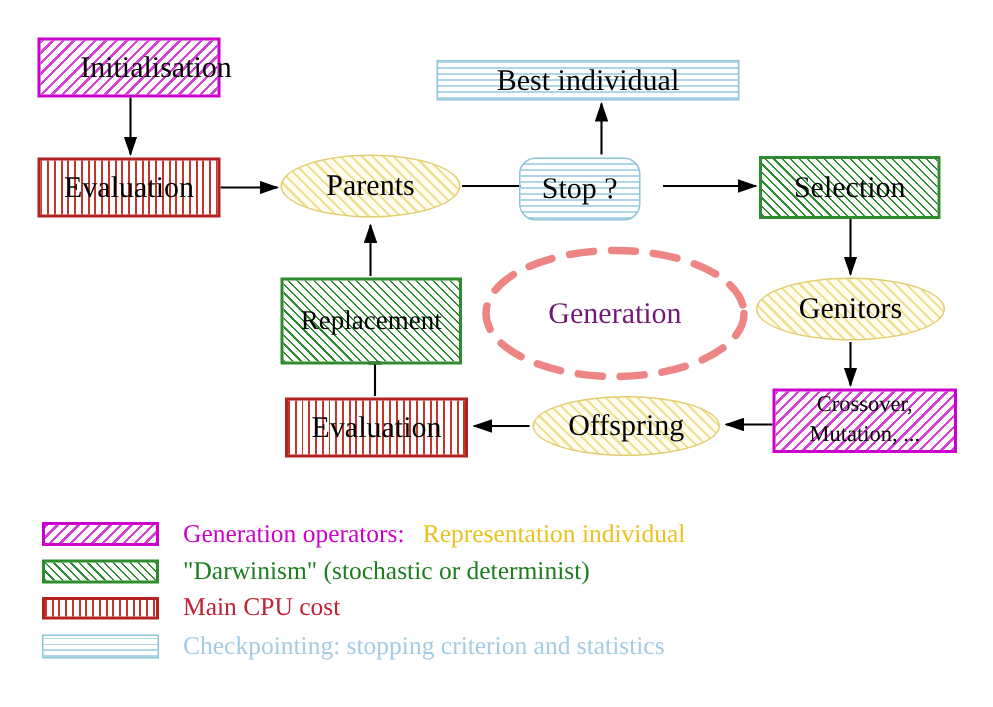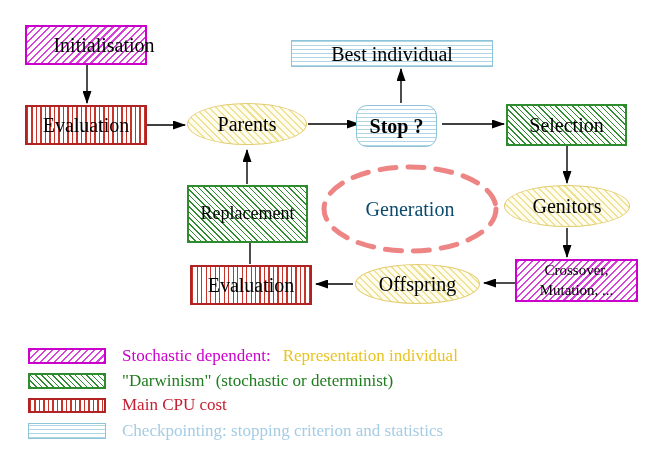--- a/index.html
+++ b/index.html
@@ -33,21 +33,21 @@
     border:1.5px solid #8fc3d8;
     background:repeating-linear-gradient(0deg,#aed7e6 0,#aed7e6 1px,#ffffff 1px,#ffffff 4px);
   }
   
   .hatch-yellow{
     border:1.5px solid #e3cc6e;border-radius:50%;
     background:repeating-linear-gradient(45deg,#efe196 0,#efe196 1.5px,#fffdf0 1.5px,#fffdf0 5px);
   }
   .rounded{border-radius:11px;}
   .two-line{white-space:normal;font-size:15px;line-height:1.3;}
-  .generation-label{color:#0c4a6e;font-size:20px;}
+  .generation-label{color:#701a75;font-size:20px;}
   .legend-row{position:absolute;display:flex;align-items:center;height:18px;}
   .legend-swatch{width:78px;height:16px;box-sizing:border-box;flex:0 0 auto;}
   .legend-text{margin-left:16px;font-size:17px;white-space:nowrap;}
   .lt-magenta{color:#cc00cc;}
   .lt-gold{color:#e9c31f;margin-left:12px;}
   .lt-green{color:#1e7d1e;}
   .lt-red{color:#c32031;}
   .lt-cyan{color:#a4cce5;}
 </style>
 </head>
@@ -86,21 +86,21 @@
   </div>
 
   <div class="node hatch-yellow" style="left:187px;top:103px;width:120px;height:42px;">
     <span>Parents</span>
   </div>
 
   <div class="node stripe-cyan" style="left:291px;top:40px;width:202px;height:27px;">
     <span>Best individual</span>
   </div>
 
-  <div class="node stripe-cyan rounded" style="left:356px;top:105px;width:81px;height:42px;font-weight:bold;">
+  <div class="node stripe-cyan rounded" style="left:346px;top:105px;width:81px;height:42px;">
     <span>Stop ?</span>
   </div>
 
   <div class="node hatch-green" style="left:506px;top:104px;width:121px;height:42px;">
     <span>Selection</span>
   </div>
 
   <div class="node hatch-yellow" style="left:504px;top:185px;width:126px;height:42px;">
     <span>Genitors</span>
   </div>
@@ -121,21 +121,21 @@
   <div class="node hatch-green" style="left:187px;top:185px;width:121px;height:58px;font-size:18px;">
     <span>Replacement</span>
   </div>
 
   <div class="node generation-label" style="left:350px;top:196px;width:120px;height:26px;">
     <span>Generation</span>
   </div>
 
   <div class="legend-row" style="left:28px;top:347px;">
     <div class="legend-swatch hatch-magenta"></div>
-    <span class="legend-text lt-magenta">Stochastic dependent:</span>
+    <span class="legend-text lt-magenta">Generation operators:</span>
     <span class="legend-text lt-gold" style="margin-left:12px;">Representation individual</span>
   </div>
 
   <div class="legend-row" style="left:28px;top:372px;">
     <div class="legend-swatch hatch-green"></div>
     <span class="legend-text lt-green">"Darwinism" (stochastic or determinist)</span>
   </div>
 
   <div class="legend-row" style="left:28px;top:396px;">
     <div class="legend-swatch stripe-red" style="height:15px;"></div>

